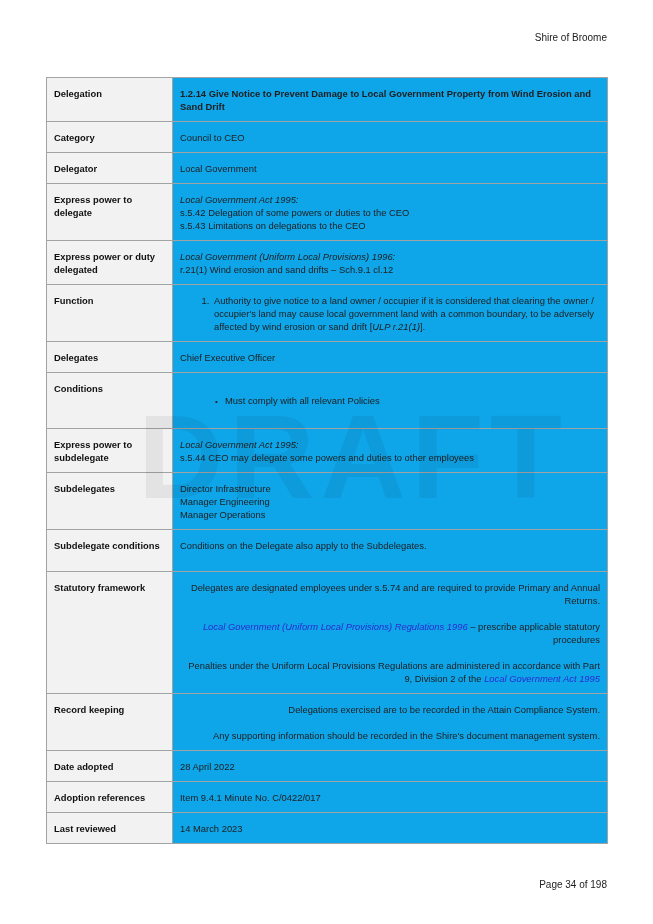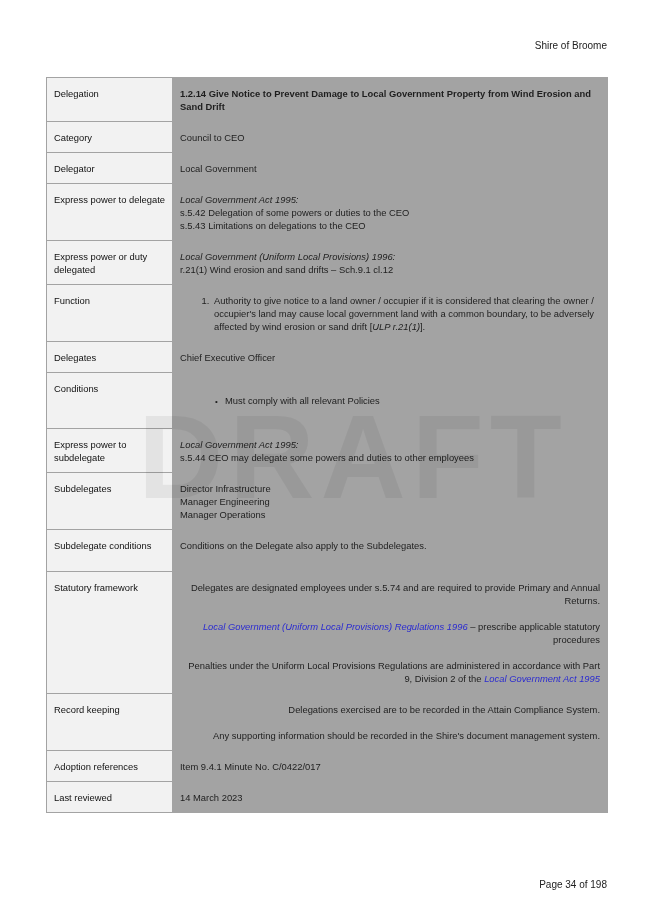--- a/index.html
+++ b/index.html
@@ -10,21 +10,21 @@
     body {
       width: 653px;
       height: 924px;
       position: relative;
       overflow: hidden;
       font-family: "DejaVu Sans", "Liberation Sans", sans-serif;
       color: #1a1a1a;
     }
     .header-org {
       position: absolute;
-      top: 40px;
+      top: 32px;
       right: 46px;
       font-size: 10px;
       color: #222;
       font-family: "Liberation Sans", sans-serif;
     }
     .footer-page {
       position: absolute;
       top: 879px;
       right: 46px;
       font-size: 10px;
@@ -57,25 +57,25 @@
       line-height: 13px;
     }
     table.deleg td {
       border: 1px solid #a3a3a3;
       vertical-align: top;
       padding: 9px 7px 8px 7px;
     }
     table.deleg td.lbl {
       width: 111px;
       background: #f2f2f2;
-      font-weight: normal;
+      font-weight: bold;
       color: #111;
     }
     table.deleg td.val {
-      background: #a3a3a3;
+      background: #0ea5e9;
       color: #1e1e1e;
     }
     .bold { font-weight: bold; }
     .ital { font-style: italic; }
     .line { display: block; }
     .para { display: block; margin-bottom: 13px; text-align: right; }
     .para:last-child { margin-bottom: 0; }
     .link {
       color: #2b2bd0;
       font-style: italic;
@@ -180,20 +180,24 @@
       <span class="para"><span>Penalties under the Uniform Local Provisions Regulations are administered in accordance with Part 9, Division 2 of the </span><a class="link">Local Government Act 1995</a></span>
     </td>
   </tr>
   <tr style="height:56px">
     <td class="lbl">Record keeping</td>
     <td class="val">
       <span class="para">Delegations exercised are to be recorded in the Attain Compliance System.</span>
       <span class="para">Any supporting information should be recorded in the Shire's document management system.</span>
     </td>
   </tr>
+  <tr style="height:30px">
+    <td class="lbl">Date adopted</td>
+    <td class="val">28 April 2022</td>
+  </tr>
   <tr style="height:29px">
     <td class="lbl">Adoption references</td>
     <td class="val">Item 9.4.1 Minute No. C/0422/017</td>
   </tr>
   <tr style="height:30px">
     <td class="lbl">Last reviewed</td>
     <td class="val">14 March 2023</td>
   </tr>
 </tbody>
   </table>

